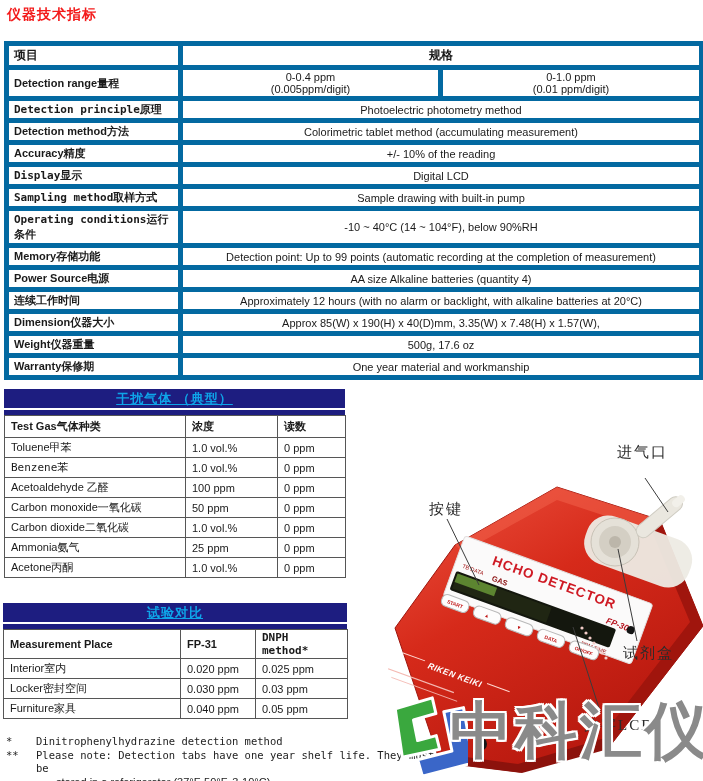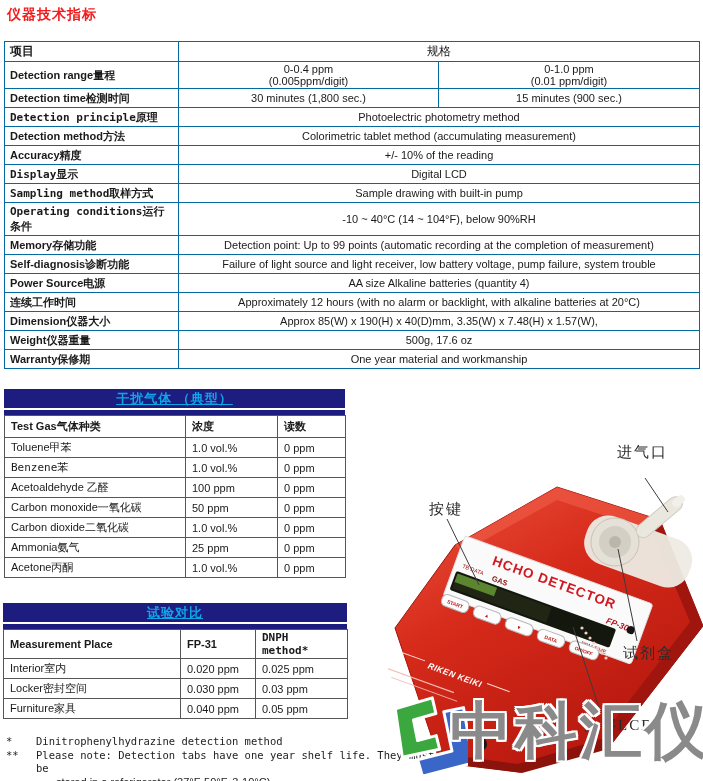--- a/index.html
+++ b/index.html
@@ -3,26 +3,26 @@
 <meta charset="utf-8">
 <style>
   html,body{margin:0;padding:0;background:#fff;}
   .page{position:relative;width:703px;height:781px;background:#ffffff;overflow:hidden;
         font-family:"Liberation Sans",sans-serif;color:#1a1a1a;}
   .page-title{position:absolute;left:7px;top:6px;font-size:14px;font-weight:bold;color:#f31b1b;letter-spacing:1px;}
 
   
   table{border-collapse:collapse;table-layout:fixed;}
   .spec{position:absolute;left:4px;top:41px;width:695px;}
-  .spec td{border:1px solid #0369a1;font-size:11px;padding:1px 4px;vertical-align:middle;}
+  .spec td{border:5px solid #0369a1;font-size:11px;padding:1px 4px;vertical-align:middle;}
   .spec tr{height:19px;}
   .spec .lbl{font-weight:bold;text-align:left;padding-left:5px;}
   .spec .val{text-align:center;}
   .mono{font-family:"DejaVu Sans Mono",monospace;font-weight:normal;font-size:10.5px;}
-  .spec .hdr-spec{text-align:center;font-weight:normal;font-size:12px;margin-left:23px;}
+  .spec .hdr-spec{text-align:center;font-weight:bold;font-size:12px;margin-left:23px;}
   .spec .hdr-item{font-size:12px;}
 
   
   .gas{position:absolute;left:4px;top:389px;width:341px;}
   .comp{position:absolute;left:3px;top:603px;width:344px;}
   .band{background:#1d1d80;height:19px;color:#0ea5e9;font-weight:bold;font-size:13px;
         display:flex;align-items:center;justify-content:center;letter-spacing:1px;}
   .band span{text-decoration:underline;}
   .strip{background:#1d1d80;height:5px;margin-top:2px;}
   .gas table,.comp table{width:100%;}
@@ -77,29 +77,20 @@
           <td class="val">
             <div>0-0.4 ppm</div>
             <div>(0.005ppm/digit)</div>
           </td>
           <td class="val">
             <div>0-1.0 ppm</div>
             <div>(0.01 ppm/digit)</div>
           </td>
         </tr>
         <tr>
-          <td class="lbl">Detection time检测时间</td>
-          <td class="val">
-            <div>30 minutes (1,800 sec.)</div>
-          </td>
-          <td class="val">
-            <div>15 minutes (900 sec.)</div>
-          </td>
-        </tr>
-        <tr>
           <td class="lbl mono">Detection principle原理</td>
           <td class="val" colspan="2">Photoelectric photometry method</td>
         </tr>
         <tr>
           <td class="lbl">Detection method方法</td>
           <td class="val" colspan="2">Colorimetric tablet method (accumulating measurement)</td>
         </tr>
         <tr>
           <td class="lbl">Accuracy精度</td>
           <td class="val" colspan="2">+/- 10% of the reading</td>
@@ -112,24 +103,20 @@
           <td class="lbl mono">Sampling method取样方式</td>
           <td class="val" colspan="2">Sample drawing with built-in pump</td>
         </tr>
         <tr>
           <td class="lbl mono">Operating conditions运行条件</td>
           <td class="val" colspan="2">-10 ~ 40°C (14 ~ 104°F), below 90%RH</td>
         </tr>
         <tr>
           <td class="lbl">Memory存储功能</td>
           <td class="val" colspan="2">Detection point: Up to 99 points (automatic recording at the completion of measurement)</td>
-        </tr>
-        <tr>
-          <td class="lbl">Self-diagnosis诊断功能</td>
-          <td class="val" colspan="2">Failure of light source and light receiver, low battery voltage, pump failure, system trouble</td>
         </tr>
         <tr>
           <td class="lbl">Power Source电源</td>
           <td class="val" colspan="2">AA size Alkaline batteries (quantity 4)</td>
         </tr>
         <tr>
           <td class="lbl">连续工作时间</td>
           <td class="val" colspan="2">Approximately 12 hours (with no alarm or backlight, with alkaline batteries at 20°C)</td>
         </tr>
         <tr>

